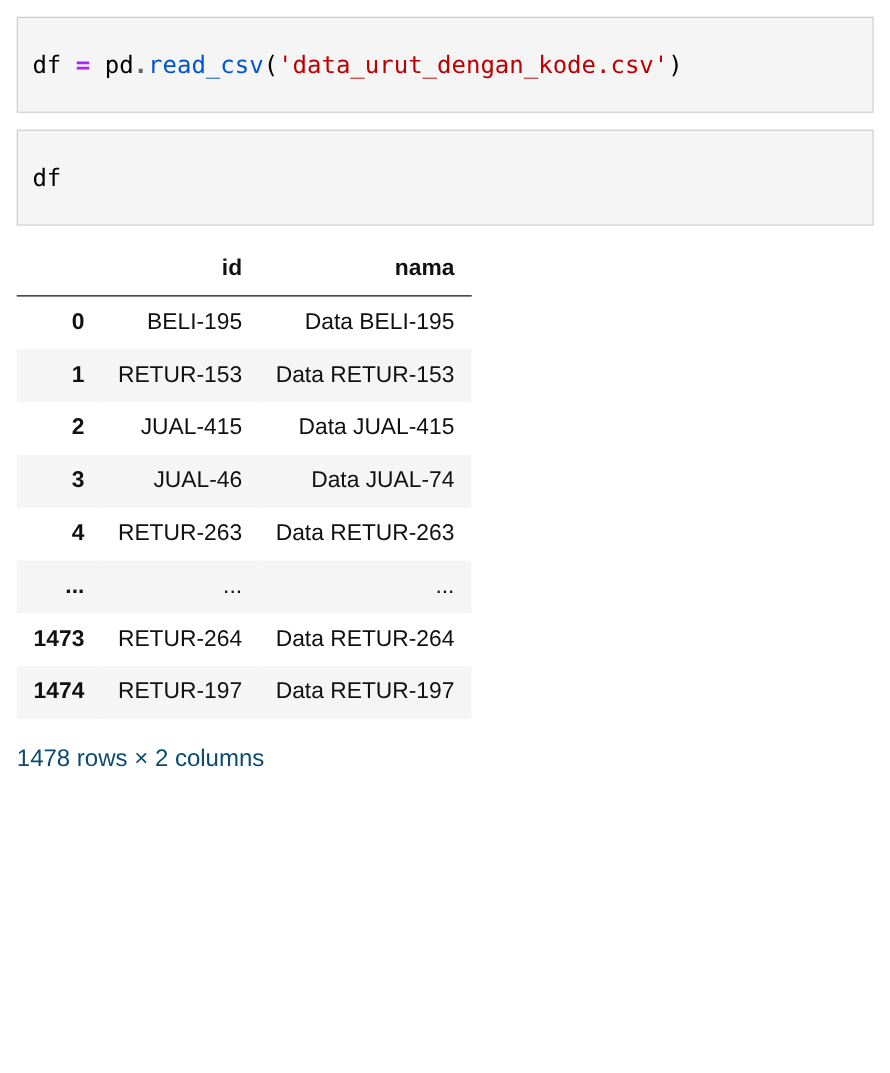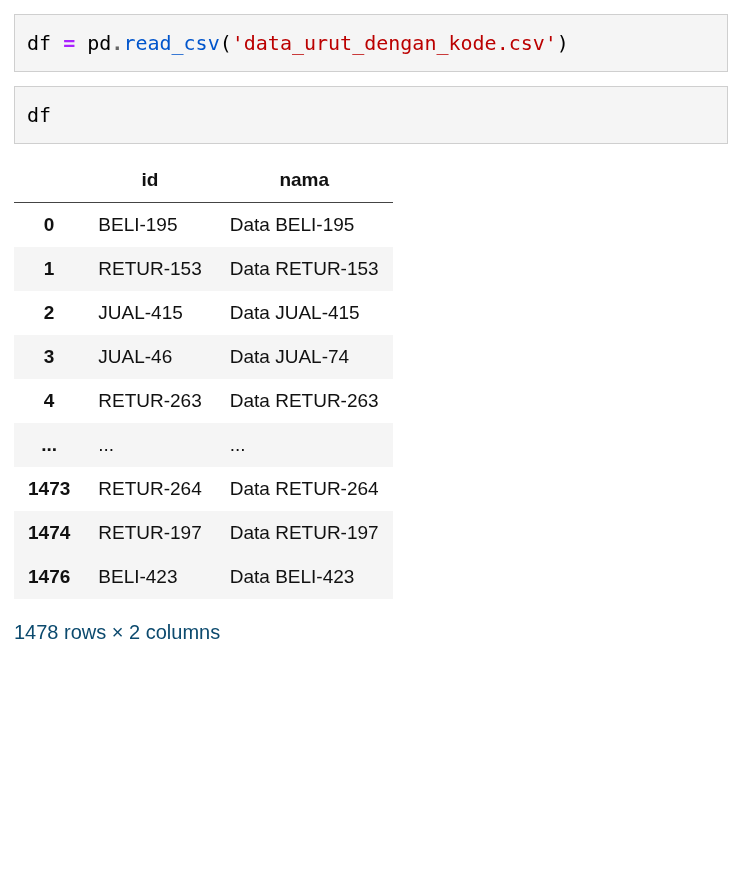--- a/index.html
+++ b/index.html
@@ -7,21 +7,21 @@
     margin: 0;
     padding: 14px;
     font-family: -apple-system, BlinkMacSystemFont, "Segoe UI", Helvetica, Arial, sans-serif;
     background: #fff;
     color: #000;
     font-size: 18px;
   }
   .cell-input {
     border: 1px solid #cfcfcf;
     background: #f5f5f5;
-    padding: 14px 12px;
+    padding: 25px 12px;
     margin-bottom: 14px;
     font-family: ui-monospace, SFMono-Regular, "SF Mono", Menlo, Consolas, monospace;
     font-size: 20px;
     line-height: 1.4;
     white-space: pre;
     overflow-x: auto;
   }
   .tok-var { color: #000; }
   .tok-op { color: #aa22ff; font-weight: bold; }
   .tok-mod { color: #000; }
@@ -32,20 +32,21 @@
   .df-output {
     font-size: 19px;
     color: #111;
   }
   table.dataframe {
     border-collapse: collapse;
     margin-top: 6px;
   }
   table.dataframe th,
   table.dataframe td {
+    text-align: right;
     padding: 11px 14px;
     font-variant-numeric: tabular-nums;
     white-space: nowrap;
   }
   table.dataframe thead th {
     font-weight: 700;
     border-bottom: 1px solid #444;
   }
   table.dataframe thead th.blank {
     border-bottom: 1px solid #444;
@@ -112,21 +113,16 @@
       <tr>
         <th>1473</th>
         <td>RETUR-264</td>
         <td>Data RETUR-264</td>
       </tr>
       <tr class="even">
         <th>1474</th>
         <td>RETUR-197</td>
         <td>Data RETUR-197</td>
       </tr>
-      <tr class="even">
-        <th>1476</th>
-        <td>BELI-423</td>
-        <td>Data BELI-423</td>
-      </tr>
     </tbody>
   </table>
   <div class="summary">1478 rows × 2 columns</div>
 </div>
 
 </body></html>

